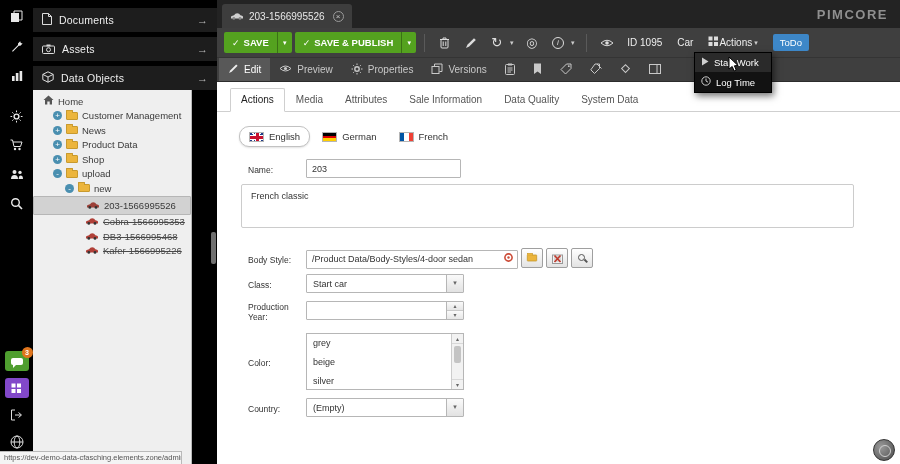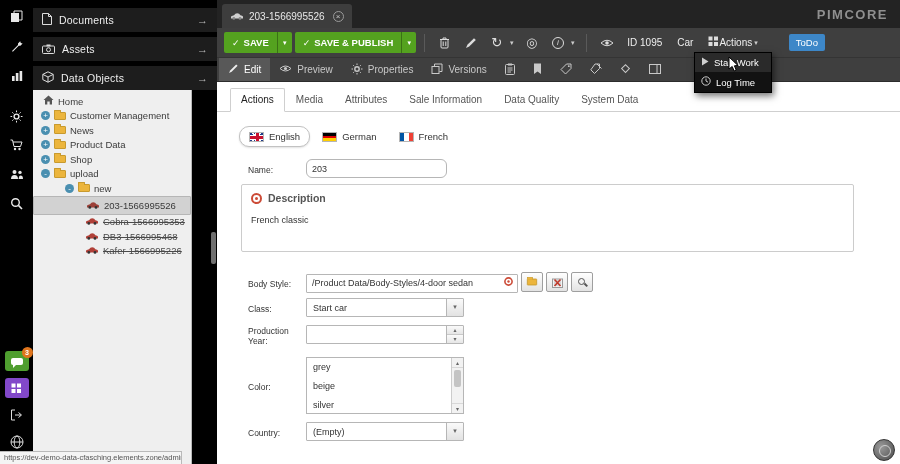--- a/index.html
+++ b/index.html
@@ -24,21 +24,21 @@
   
   #sidebar{position:absolute;left:33px;top:0;width:184px;height:100%;background:#000;padding-top:8px}
   .acc-h{height:24px;margin-bottom:5px;background:#1d1d1d;display:flex;align-items:center;padding:0 9px;gap:7px;cursor:pointer}
   .acc-h .albl{color:#eee;font-size:10.5px;font-weight:normal;letter-spacing:.2px}
   .acc-h .arr{margin-left:auto;color:#bbb;font-size:11px}
   .acc-h .arr::before{content:"\2192"}
   .tree{position:absolute;left:0;top:90px;bottom:0;width:159px;background:#efefef;border-right:1px solid #b9b9b9;padding-top:4px;overflow:hidden}
   .trow{display:flex;align-items:center;height:14.5px;font-size:9.5px;color:#3a3a3a;gap:4px;white-space:nowrap;cursor:pointer}
   .trow.sel{background:#d2d2d2}
   .struck .tlabel{text-decoration:line-through;color:#4a4a4a}
-  .ind0{padding-left:10px}.ind1{padding-left:8px}.ind2{padding-left:32px}.ind3{padding-left:52px}
+  .ind0{padding-left:10px}.ind1{padding-left:20px}.ind2{padding-left:32px}.ind3{padding-left:52px}
   .exp{width:9px;height:9px;border-radius:50%;background:#4a8fb0;color:#fff;font-size:8px;line-height:9px;text-align:center;flex:0 0 9px}
   .exp.p::before{content:"+"}
   .exp.m::before{content:"-"}
   .fico{position:relative;width:12px;height:8px;background:#ecb53c;border:1px solid #c89a2e;border-radius:1px;flex:0 0 12px}
   .fico::before{content:"";position:absolute;left:-1px;top:-3px;width:5px;height:2px;background:#ecb53c;border:1px solid #c89a2e;border-bottom:none;border-radius:1px 1px 0 0}
   #splitter{position:absolute;left:211px;top:232px;width:5px;height:32px;background:#6f6f6f;border-radius:2px;z-index:8;cursor:col-resize}
 
   
   #main{position:absolute;left:217px;top:0;right:0;height:100%;background:#fff}
   #tabstrip{height:28px;background:#232323;display:flex;align-items:flex-end;position:relative}
@@ -56,21 +56,21 @@
   .tbic{width:23px;height:22px;display:flex;align-items:center;justify-content:center;color:#ddd;cursor:pointer}
   .tbarr{width:11px;height:22px;display:flex;align-items:center;justify-content:center;color:#ccc;font-size:7px;margin-left:-5px;cursor:pointer}
   .tbsep{width:1px;height:18px;background:#5a5a5a;margin:0 5px}
   .tbtxt{color:#eee;font-size:10px;margin:0 6px;white-space:nowrap}
   .g-refresh::before{content:"\21bb";font-size:13px}
   .g-locate::before{content:"\25ce";font-size:13px}
   .ic-info{width:12px;height:12px;border-radius:50%;border:1px solid #ddd;color:#ddd;font-size:8px;line-height:10px;text-align:center;font-style:italic}
   .ic-info::before{content:"i"}
   .actions{display:flex;align-items:center;gap:0;color:#eee;font-size:10px;padding:0 6px;height:22px;cursor:pointer}
   .actions .g-down{font-size:7px;color:#ccc;margin-left:2px}
-  .todo{background:#3d87c8;color:#fff;font-size:9.5px;padding:3px 7px;border-radius:2px;margin-left:22px}
+  .todo{background:#3d87c8;color:#fff;font-size:9.5px;padding:3px 7px;border-radius:2px;margin-left:6px}
 
   #actions-menu{position:absolute;left:477px;top:52px;width:78px;background:#121212;border:1px solid #000;box-shadow:2px 3px 7px rgba(0,0,0,.55);z-index:55}
   .mitem{display:flex;align-items:center;gap:5px;padding:4px 6px;color:#fff;font-size:9.5px;cursor:pointer}
   .mitem.hov{background:#2a2a2a}
   #cursor{position:absolute;left:511px;top:56px;z-index:60;pointer-events:none}
 
   #dtabs{height:24px;background:#3f3f3f;display:flex;align-items:stretch;border-bottom:1px solid #2c2c2c;padding-left:2px}
   .dtab{display:flex;align-items:center;gap:5px;padding:0 9px;color:#c8c8c8;font-size:10px;cursor:pointer}
   .dtab.active{background:#585858;color:#fff}
 
@@ -493,28 +493,24 @@
         </div>
         <div class="langtab">
           <span class="flag flag-fr"></span>
           <span>French</span>
         </div>
       </div>
 
       <div class="form">
         <div class="frow">
           <span class="flabel">Name:</span>
-          <input class="tinput" style="width: 141px; border-radius: 6px;" value="203">
+          <input class="tinput" style="width: 155px;" value="203">
         </div>
 
         <div class="fieldset">
-          <div class="fs-head">
-            <span class="bullseye"></span>
-            <span class="fs-title">Description</span>
-          </div>
           <div class="fs-body">French classic</div>
         </div>
 
 
         <div class="frow">
           <span class="flabel">Body Style:</span>
           <span class="href">
             <input class="tinput" value="/Product Data/Body-Styles/4-door sedan" style="">
             <span class="bullseye sm"></span>
           </span>

